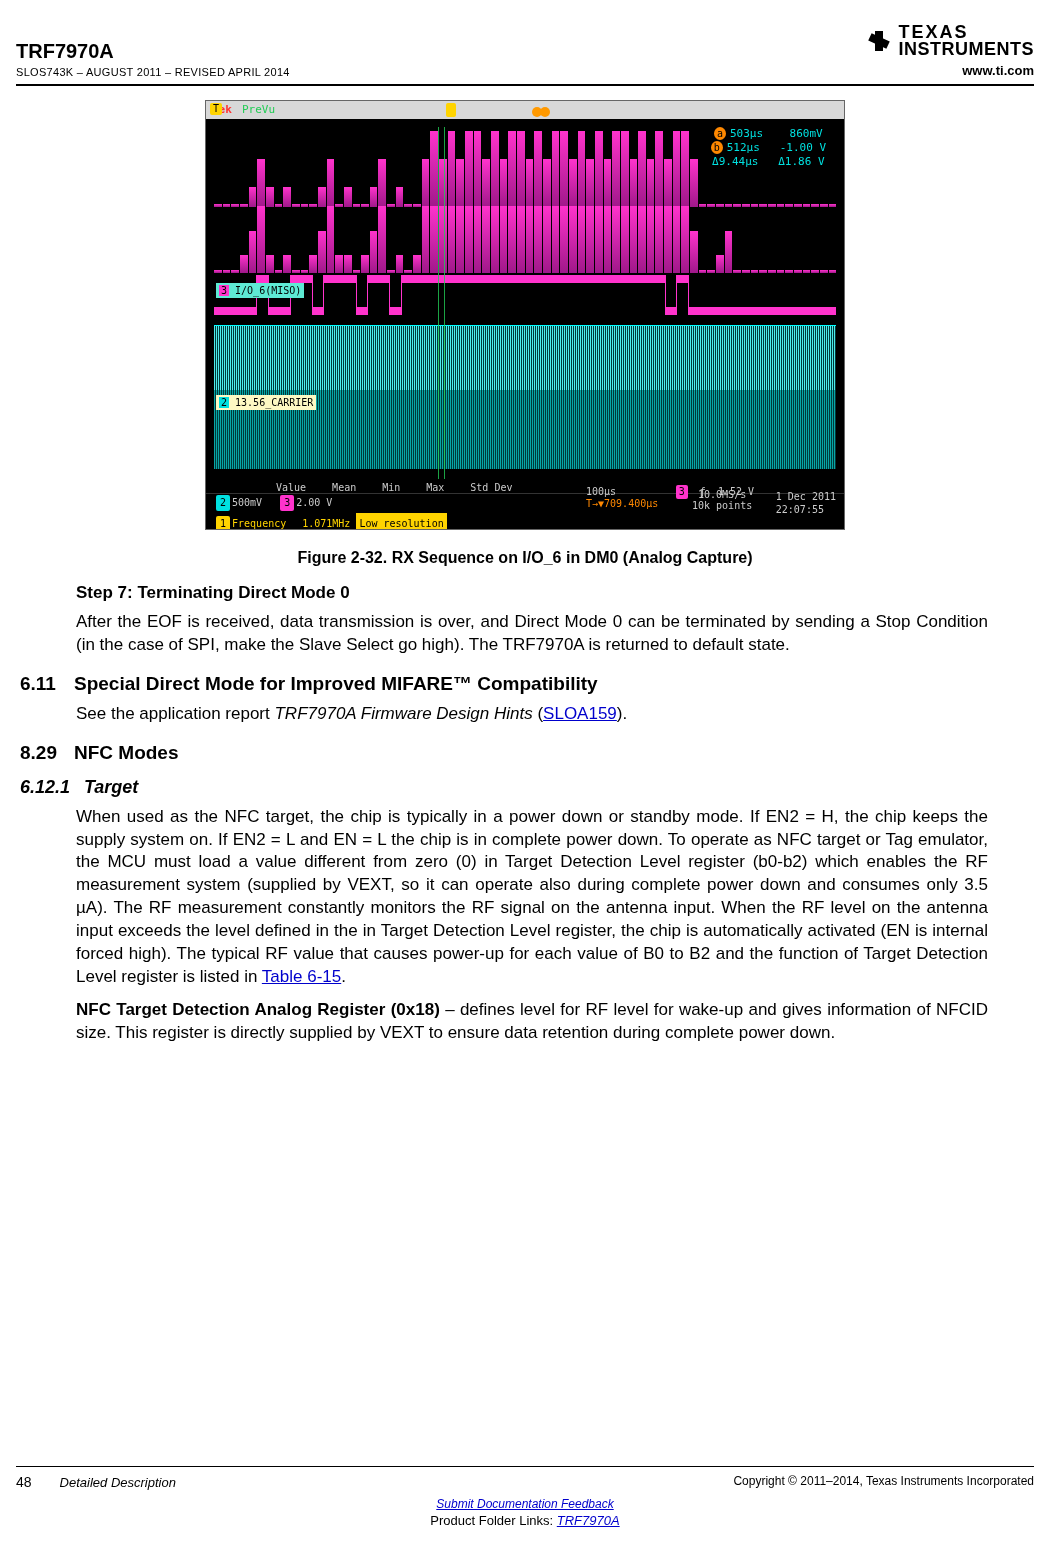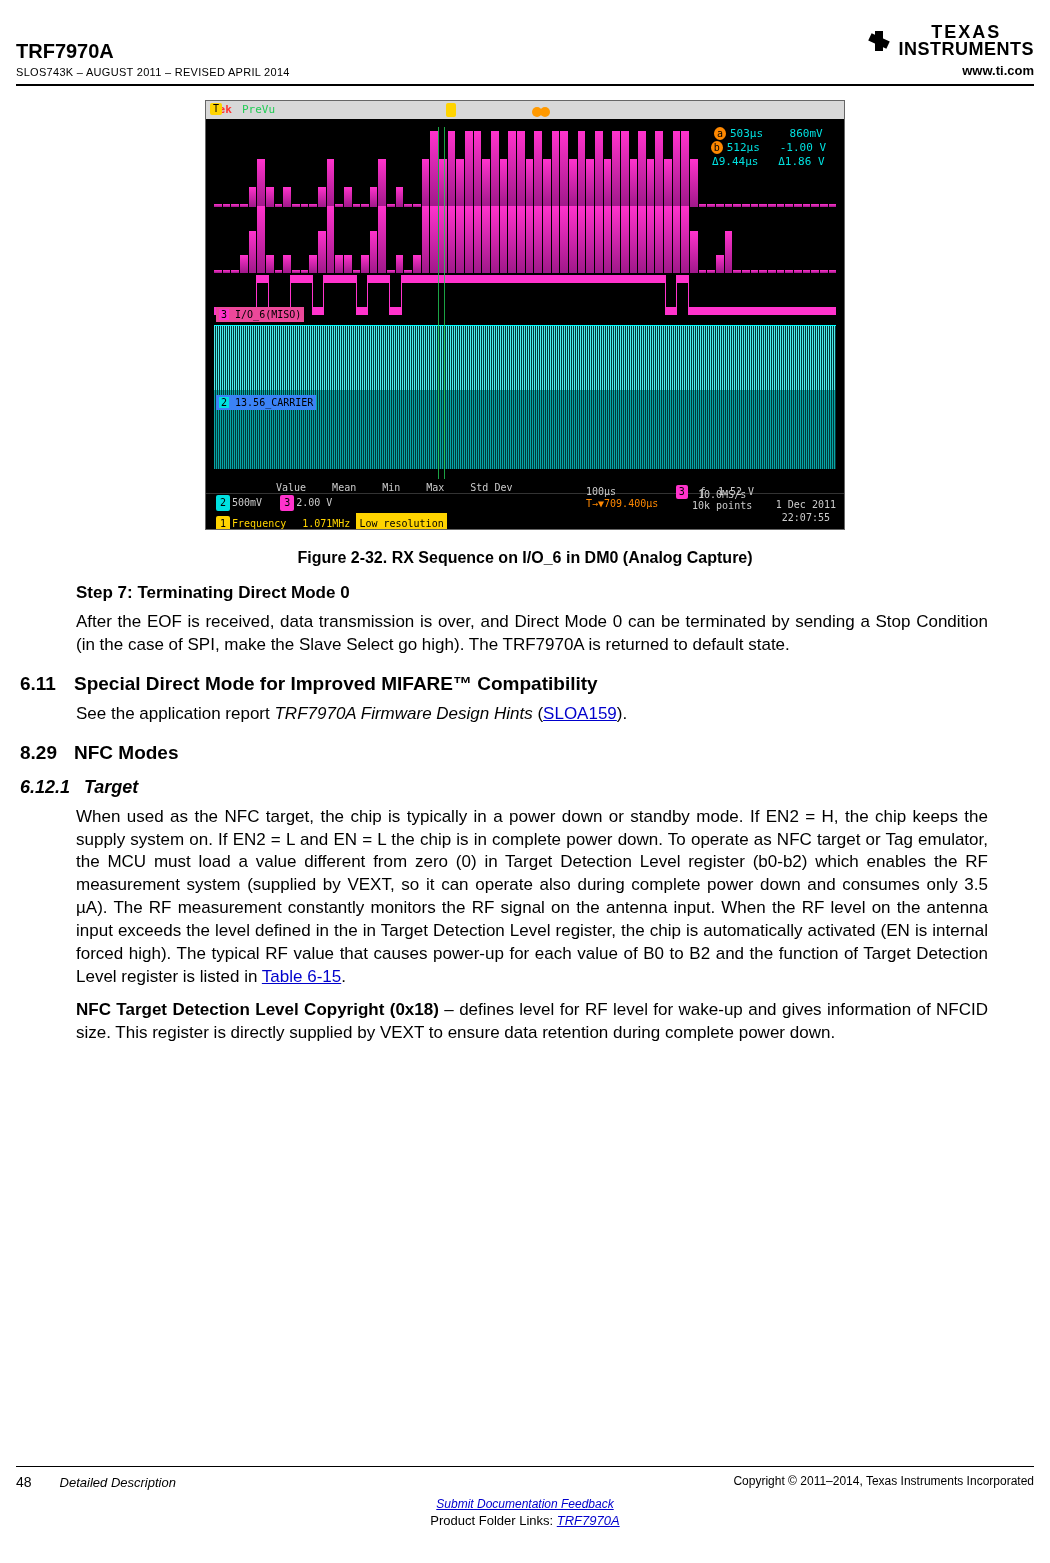--- a/index.html
+++ b/index.html
@@ -22,21 +22,21 @@
     justify-content: space-between;
     align-items: flex-end;
     border-bottom: 2px solid #000;
     padding-bottom: 4px;
     margin-bottom: 14px;
   }
   .hdr-left { }
   .hdr-title { font-weight: bold; font-size: 20px; }
   .hdr-sub { font-size: 11px; letter-spacing: 0.3px; }
   .hdr-right { text-align: right; }
-  .ti-logo { font-weight: bold; font-size: 18px; line-height: 0.95; display: inline-block; text-align: center; }
+  .ti-logo { font-weight: bold; font-size: 18px; line-height: 0.95; display: inline-block; text-align: left; }
   .ti-logo .l1 { letter-spacing: 2px; }
   .ti-logo .l2 { letter-spacing: 0.5px; }
   .logo-wrap { display: flex; align-items: center; gap: 6px; justify-content: flex-end; }
   .ti-shape {
     width: 28px; height: 28px; border-radius: 3px;
     display: inline-block; position: relative;
   }
   .ti-shape::before {
     content: ""; position: absolute; left: 10px; top: 4px; width: 8px; height: 20px; background: #000;
   }
@@ -113,37 +113,37 @@
     padding: 4px 8px; font-size: 11px; line-height: 1.3;
     color: #00e0e0;
   }
   .readout-box .row { white-space: pre; }
   .readout-box .lbl-a::before { content:"a"; display:inline-block; width:12px; text-align:center; background:#ff8800; color:#000; border-radius:50%; margin-right:4px; font-size:10px; }
   .readout-box .lbl-b::before { content:"b"; display:inline-block; width:12px; text-align:center; background:#ff8800; color:#000; border-radius:50%; margin-right:4px; font-size:10px; }
 
   .ch-label {
     position: absolute; left: 2px; font-size: 10px; padding: 1px 3px; color: #fff;
   }
-  .ch3 { top: 156px; background: #ec4899; color:#000;margin-top:24px; }
-  .ch2 { top: 268px; background: #3b82f6; color:#000; }
+  .ch3 { top: 156px; background: #5eead4; color:#000; }
+  .ch2 { top: 268px; background: #fef9c3; color:#000; }
 
   .scope-bottom {
     position: absolute; left: 0; right: 0; bottom: 0; height: 50px;
     color: #ccc; font-size: 10px;
   }
   .sb-row1 { display: flex; height: 20px; align-items: center; padding-left: 8px; border-top: 1px solid #333;}
   .sb-tag { padding: 1px 4px; margin: 0 2px; border-radius: 2px; }
   .sb-tag.c2 { background: #00e0e0; color: #000; }
   .sb-tag.c3 { background: #ff33cc; color: #000; }
   .sb-tag.c1 { background: #ffd400; color: #000; }
   .sb-val { margin-right: 16px; }
   .sb-headers { position: absolute; left: 70px; top: 2px; display: flex; gap: 26px; font-size: 10px; color: #ccc;}
   .sb-right {
-    position: absolute; right: 8px; bottom: 4px; font-size: 10px;
-    color: #ccc; text-align: center;
+    position: absolute; right: 8px; bottom: 12px; font-size: 10px;
+    color: #ccc; text-align: left;
   }
   .sb-center { position:absolute; left:380px; bottom:18px; font-size:10px; color:#ff8800;}
   .sb-center2 { position:absolute; left:380px; bottom:30px; font-size:10px; color:#ccc;}
   .sb-mid { position:absolute; left:486px; bottom:18px; font-size:10px; color:#ccc; line-height:1.1;}
   .sb-trig { position:absolute; right:90px; bottom:30px; font-size:10px; color:#ccc;}
   .sb-trig .c3i { display:inline-block; background:#ff33cc; color:#000; padding:0 3px; border-radius:2px;}
 
   .prevu { position:absolute; left:36px; top:2px; font-size:11px; color:#22cc55;}
   .tek { position:absolute; left:6px; top:2px; font-size:11px; color:#ff3333; font-weight:bold;}
   .trig-t { position: absolute; top: 2px; left: 4px; width: 12px; height: 12px; background: #ffd400; font-size:10px; color:#000; text-align:center; line-height:12px; border-radius:2px;}
@@ -446,21 +446,21 @@
       <span class="num">8.29</span><span>NFC Modes</span>
     </div>
 
     <div class="subsec-head">
       <span class="num">6.12.1</span><span>Target</span>
     </div>
     <p class="body-p">
       <span>When used as the NFC target, the chip is typically in a power down or standby mode. If EN2 = H, the chip keeps the supply system on. If EN2 = L and EN = L the chip is in complete power down. To operate as NFC target or Tag emulator, the MCU must load a value different from zero (0) in Target Detection Level register (b0-b2) which enables the RF measurement system (supplied by VEXT, so it can operate also during complete power down and consumes only 3.5 µA). The RF measurement constantly monitors the RF signal on the antenna input. When the RF level on the antenna input exceeds the level defined in the in Target Detection Level register, the chip is automatically activated (EN is internal forced high). The typical RF value that causes power-up for each value of B0 to B2 and the function of Target Detection Level register is listed in </span><a href="#" class="ref">Table 6-15</a><span>.</span>
     </p>
     <p class="body-p">
-      <strong>NFC Target Detection Level Copyright (0x18)</strong><span> – defines level for RF level for wake-up and gives information of NFCID size. This register is directly supplied by VEXT to ensure data retention during complete power down.</span>
+      <strong>NFC Target Detection Analog Register (0x18)</strong><span> – defines level for RF level for wake-up and gives information of NFCID size. This register is directly supplied by VEXT to ensure data retention during complete power down.</span>
     </p>
   </div>
 
   <div class="footer">
     <div class="f-row1">
       <div class="f-left">
         <span class="f-page">48</span>
         <span class="f-section">Detailed Description</span>
       </div>
       <span class="f-copy">Copyright © 2011–2014, Texas Instruments Incorporated</span>

